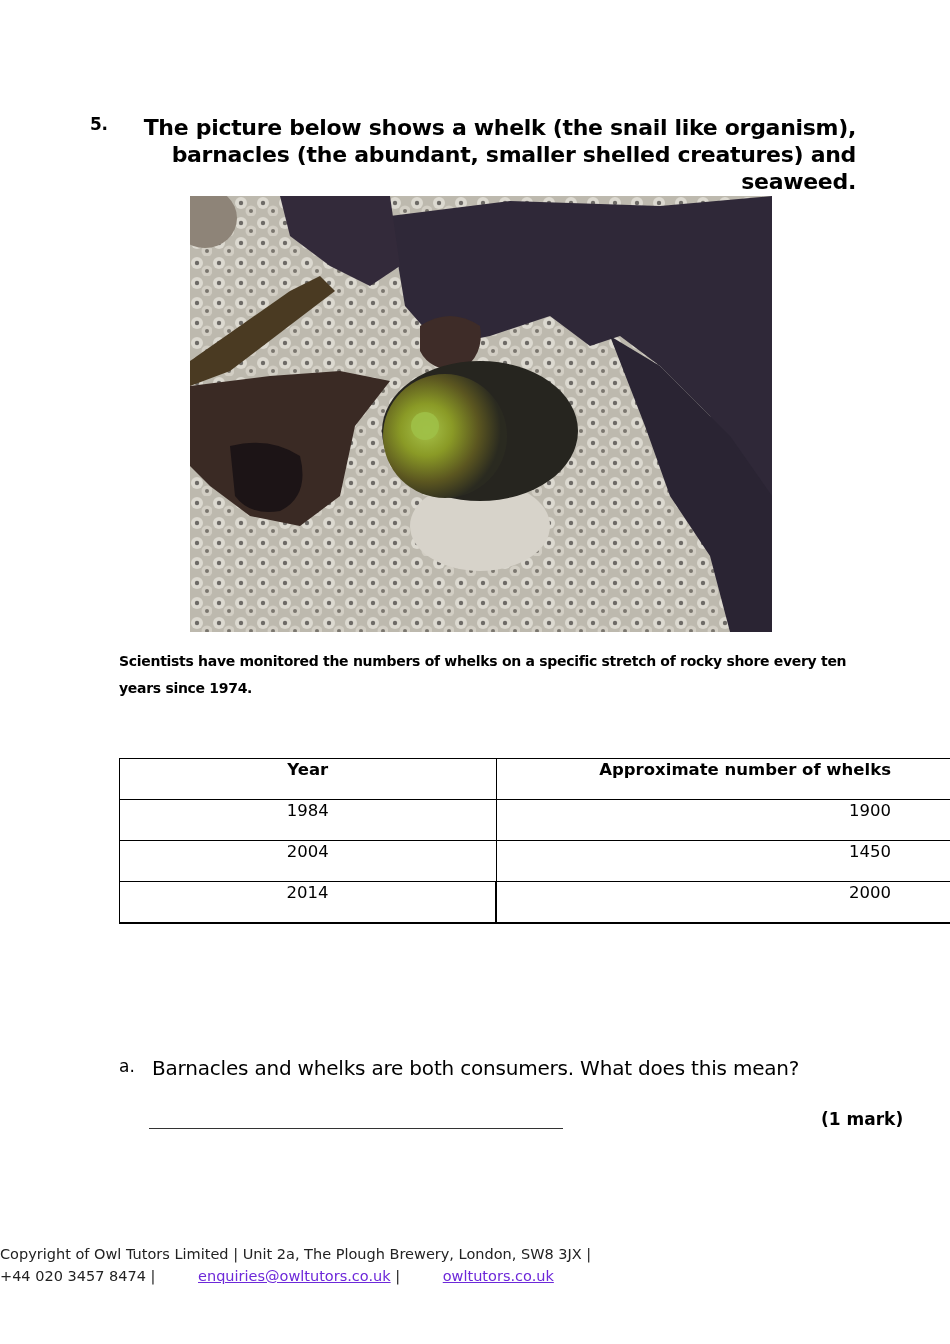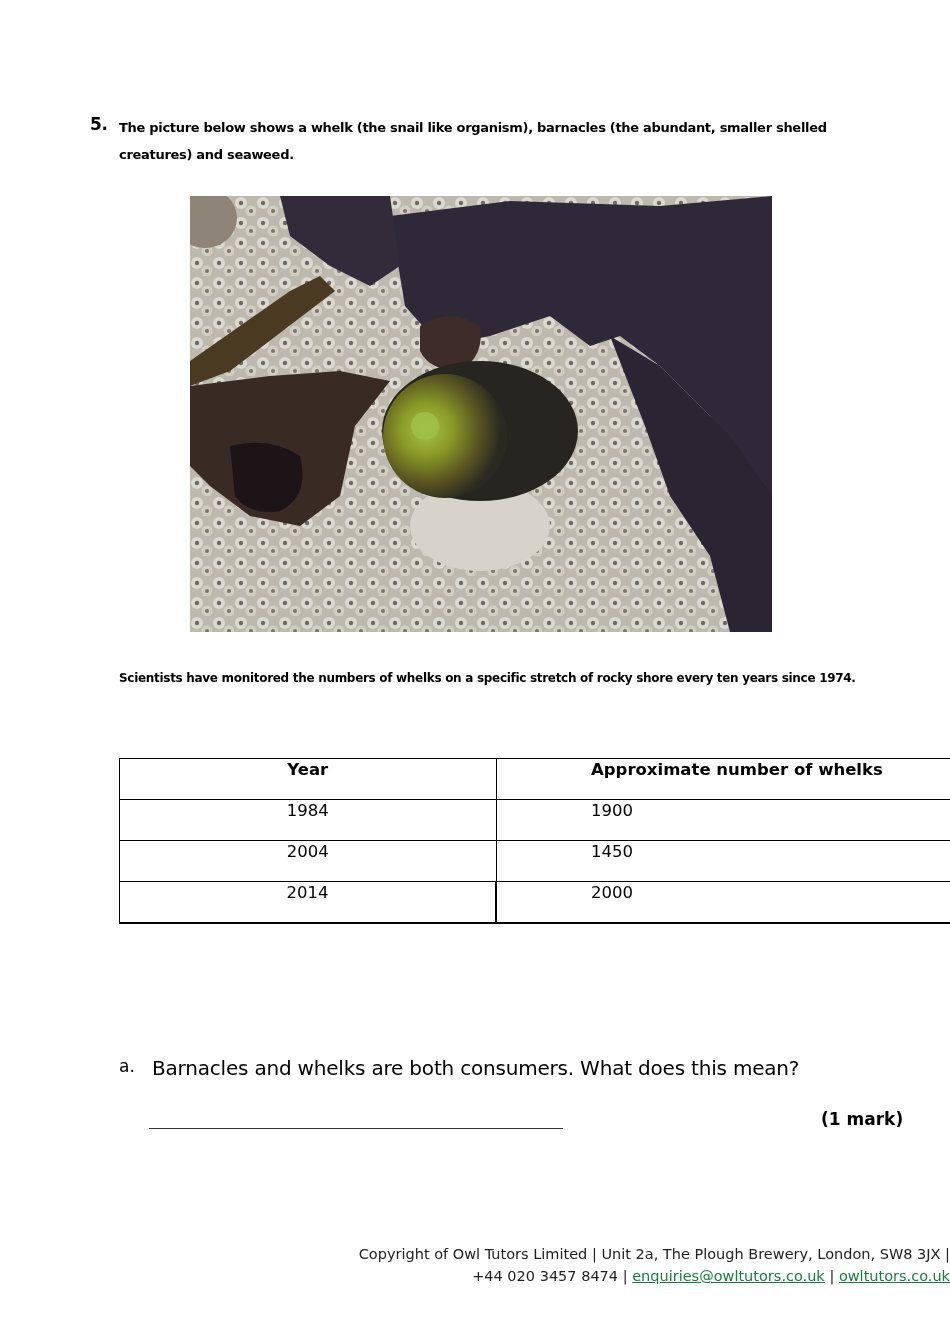--- a/index.html
+++ b/index.html
@@ -1,35 +1,35 @@
 <!DOCTYPE html>
 <html><head>
 <meta charset="utf-8">
 <style>
   html, body { margin:0; padding:0; background:#ffffff; }
   body { width:950px; height:1344px; position:relative; overflow:hidden;
          font-family:"DejaVu Sans", "Liberation Sans", sans-serif; color:#000; }
   .abs { position:absolute; }
   .q-num { left:90px; top:114px; font-weight:bold; font-size:17px; letter-spacing:-0.3px; }
-  .q-text { left:119px; top:114px; width:720px; font-weight:bold; font-size:13px; line-height:27px; letter-spacing:-0.3px; }
+  .q-text { left:136px; top:114px; width:720px; font-weight:bold; font-size:22px; line-height:27px; letter-spacing:-0.3px;text-align:right; }
   .photo { left:190px; top:196px; width:582px; height:436px; overflow:hidden; background:#b9b5ab; }
-  .intro { left:119px; top:665px; width:740px; font-weight:bold; font-size:12px; line-height:27px; letter-spacing:-0.3px; }
+  .intro { left:119px; top:648px; width:740px; font-weight:bold; font-size:14px; line-height:27px; letter-spacing:-0.3px; }
   table.data { position:absolute; left:119px; top:758px; width:868px; border-collapse:collapse; font-size:16.5px; }
   table.data td, table.data th { border:1.5px solid #000; height:39px; vertical-align:top; padding:1px 0 0 0; text-align:center; }
   table.data th { font-weight:bold; }
   table.data td.c1, table.data th.c1 { width:375px; }
   table.data .c1 span { display:inline-block; width:314px; text-align:center; }
-  table.data .c2 span { display:inline-block; width:300px; text-align:left; }
+  table.data .c2 span { display:inline-block; width:300px; text-align:right; }
   table.data tr.last td { border-right-width:2px; border-bottom-width:2px; }
   .sub-label { left:119px; top:1056px; font-size:17px; }
   .sub-text { left:152px; top:1056px; font-size:20px; letter-spacing:-0.2px; }
   .answer-line { left:149px; top:1128px; width:414px; height:0; border-top:1.5px solid #333; }
   .marks { left:795px; top:1109px; font-weight:bold; font-size:17px;margin-left:26px; }
-  .footer { left:0; width:950px; top:1243px; text-align:right; font-size:14.5px; line-height:22px; color:#222; }
-  .footer a { color:#15803d; text-decoration:underline; }
+  .footer { left:0; width:950px; top:1243px; text-align:left; font-size:14.5px; line-height:22px; color:#222; }
+  .footer a { color:#6d28d9; text-decoration:underline;margin-left:38px; }
 </style>
 </head>
 <body>
 
 <div class="abs q-num">5.</div>
 <div class="abs q-text">The picture below shows a whelk (the snail like organism), barnacles (the abundant, smaller shelled creatures) and seaweed.</div>
 
 <div class="abs photo">
   <svg width="582" height="436" viewBox="0 0 582 436" xmlns="http://www.w3.org/2000/svg">
     <defs>

